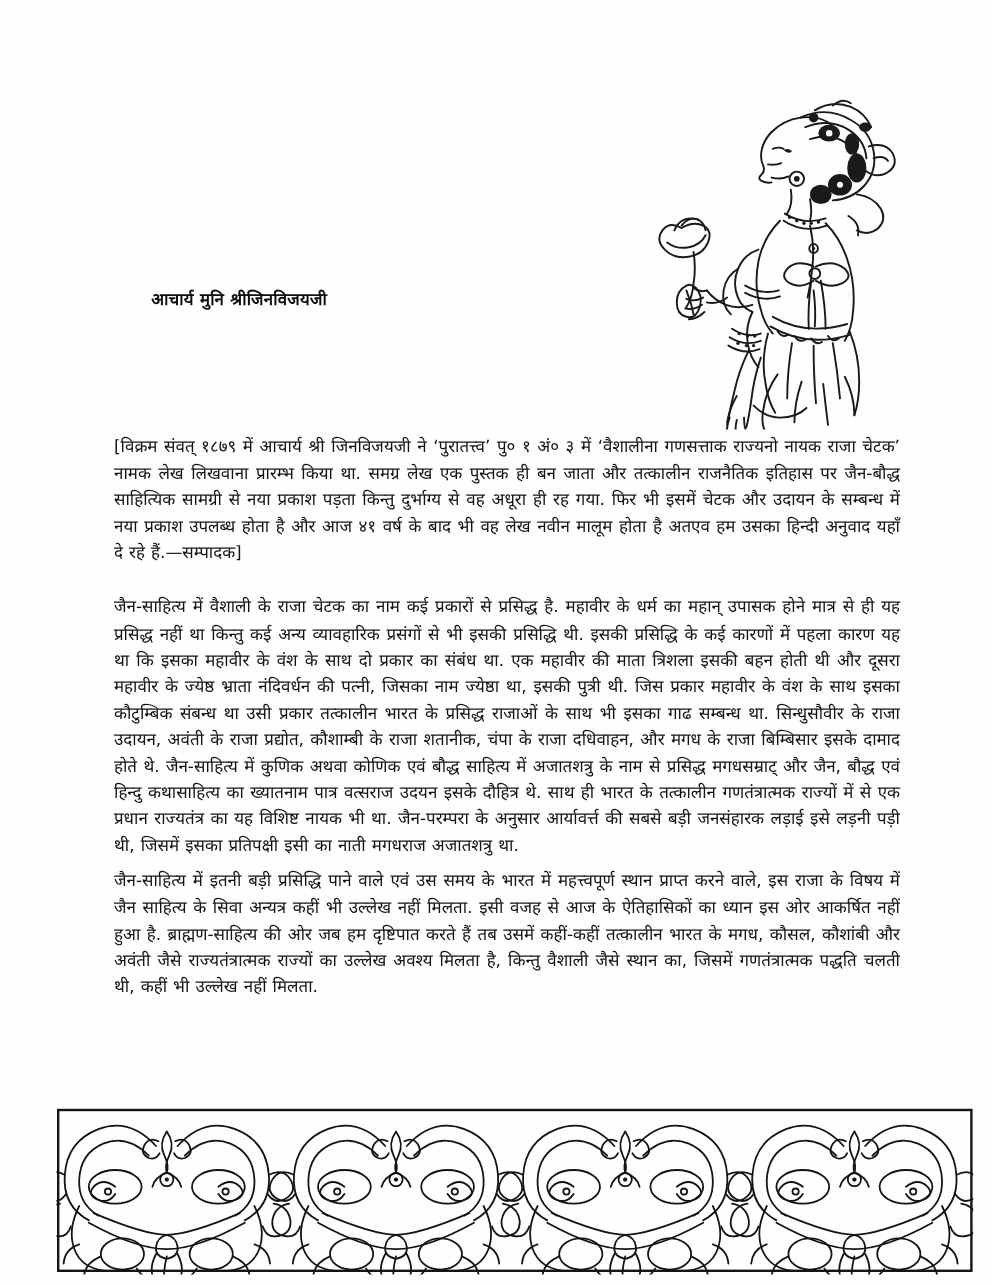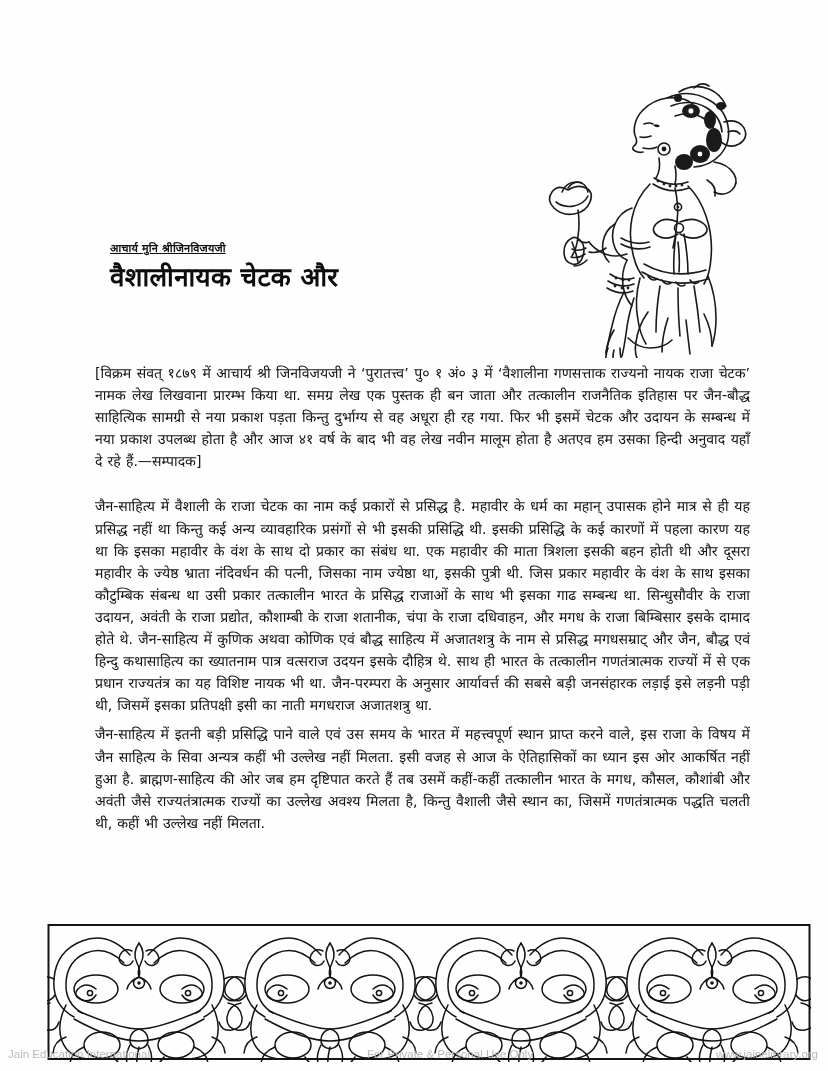--- a/index.html
+++ b/index.html
@@ -30,27 +30,26 @@
   .illustration svg { display: block; width: 100%; height: 100%; }
 
   
   .header-block {
     position: absolute;
     left: 110px;
     top: 243px;
     width: 420px;
   }
   .byline {
-    font-size: 11px;
+    font-size: 14px;
     font-weight: 700;
     letter-spacing: 0.2px;
     color: #111;
-    margin: 0 0 6px 0;
+    margin: 0 0 6px 16px;
     line-height: 1.1;
-    text-decoration: underline;
   }
   .title-line {
     font-size: 26px;
     font-weight: 700;
     color: #0d0d0d;
     line-height: 1.25;
     margin: 0;
     letter-spacing: 0.3px;
   }
   .title-line.second { margin-top: 2px; }
@@ -240,21 +239,20 @@
         <path d="M86 288 q-2 8 0 12"></path>
         <path d="M92 286 q0 8 2 12"></path>
 
         <path d="M100 276 q10 10 22 10 q14 0 22 -8"></path>
       </g>
     </svg>
   </div>
 
   <div class="header-block">
     <div class="byline">आचार्य मुनि श्रीजिनविजयजी</div>
-    <h1 class="title-line">वैशालीनायक चेटक और</h1>
   </div>
 
   <div class="body-text">
     <p class="para editorial">[विक्रम संवत् १८७९ में आचार्य श्री जिनविजयजी ने ‘पुरातत्त्व’ पु० १ अं० ३ में ‘वैशालीना गणसत्ताक राज्यनो नायक राजा चेटक’ नामक लेख लिखवाना प्रारम्भ किया था. समग्र लेख एक पुस्तक ही बन जाता और तत्कालीन राजनैतिक इतिहास पर जैन-बौद्ध साहित्यिक सामग्री से नया प्रकाश पड़ता किन्तु दुर्भाग्य से वह अधूरा ही रह गया. फिर भी इसमें चेटक और उदायन के सम्बन्ध में नया प्रकाश उपलब्ध होता है और आज ४१ वर्ष के बाद भी वह लेख नवीन मालूम होता है अतएव हम उसका हिन्दी अनुवाद यहाँ दे रहे हैं.—सम्पादक]</p>
     <p class="para">जैन-साहित्य में वैशाली के राजा चेटक का नाम कई प्रकारों से प्रसिद्ध है. महावीर के धर्म का महान् उपासक होने मात्र से ही यह प्रसिद्ध नहीं था किन्तु कई अन्य व्यावहारिक प्रसंगों से भी इसकी प्रसिद्धि थी. इसकी प्रसिद्धि के कई कारणों में पहला कारण यह था कि इसका महावीर के वंश के साथ दो प्रकार का संबंध था. एक महावीर की माता त्रिशला इसकी बहन होती थी और दूसरा महावीर के ज्येष्ठ भ्राता नंदिवर्धन की पत्नी, जिसका नाम ज्येष्ठा था, इसकी पुत्री थी. जिस प्रकार महावीर के वंश के साथ इसका कौटुम्बिक संबन्ध था उसी प्रकार तत्कालीन भारत के प्रसिद्ध राजाओं के साथ भी इसका गाढ सम्बन्ध था. सिन्धुसौवीर के राजा उदायन, अवंती के राजा प्रद्योत, कौशाम्बी के राजा शतानीक, चंपा के राजा दधिवाहन, और मगध के राजा बिम्बिसार इसके दामाद होते थे. जैन-साहित्य में कुणिक अथवा कोणिक एवं बौद्ध साहित्य में अजातशत्रु के नाम से प्रसिद्ध मगधसम्राट् और जैन, बौद्ध एवं हिन्दु कथासाहित्य का ख्यातनाम पात्र वत्सराज उदयन इसके दौहित्र थे. साथ ही भारत के तत्कालीन गणतंत्रात्मक राज्यों में से एक प्रधान राज्यतंत्र का यह विशिष्ट नायक भी था. जैन-परम्परा के अनुसार आर्यावर्त्त की सबसे बड़ी जनसंहारक लड़ाई इसे लड़नी पड़ी थी, जिसमें इसका प्रतिपक्षी इसी का नाती मगधराज अजातशत्रु था.</p>
     <p class="para">जैन-साहित्य में इतनी बड़ी प्रसिद्धि पाने वाले एवं उस समय के भारत में महत्त्वपूर्ण स्थान प्राप्त करने वाले, इस राजा के विषय में जैन साहित्य के सिवा अन्यत्र कहीं भी उल्लेख नहीं मिलता. इसी वजह से आज के ऐतिहासिकों का ध्यान इस ओर आकर्षित नहीं हुआ है. ब्राह्मण-साहित्य की ओर जब हम दृष्टिपात करते हैं तब उसमें कहीं-कहीं तत्कालीन भारत के मगध, कौसल, कौशांबी और अवंती जैसे राज्यतंत्रात्मक राज्यों का उल्लेख अवश्य मिलता है, किन्तु वैशाली जैसे स्थान का, जिसमें गणतंत्रात्मक पद्धति चलती थी, कहीं भी उल्लेख नहीं मिलता.</p>
   </div>
 
   <div class="ornament-band">
     <svg viewBox="0 0 764 145" xmlns="http://www.w3.org/2000/svg">
@@ -316,19 +314,14 @@
 
       <g clip-path="none">
         <use href="#motif" x="-3" y="10"></use>
         <use href="#motif" x="188" y="10"></use>
         <use href="#motif" x="379" y="10"></use>
         <use href="#motif" x="570" y="10"></use>
       </g>
     </svg>
   </div>
 
-  <div class="footer">
-    <span class="wm wm-left">Jain Education International</span>
-    <span class="wm wm-mid">For Private &amp; Personal Use Only</span>
-    <span class="wm wm-right">www.jainelibrary.org</span>
-  </div>
 
 </div>
 
 </body></html>

